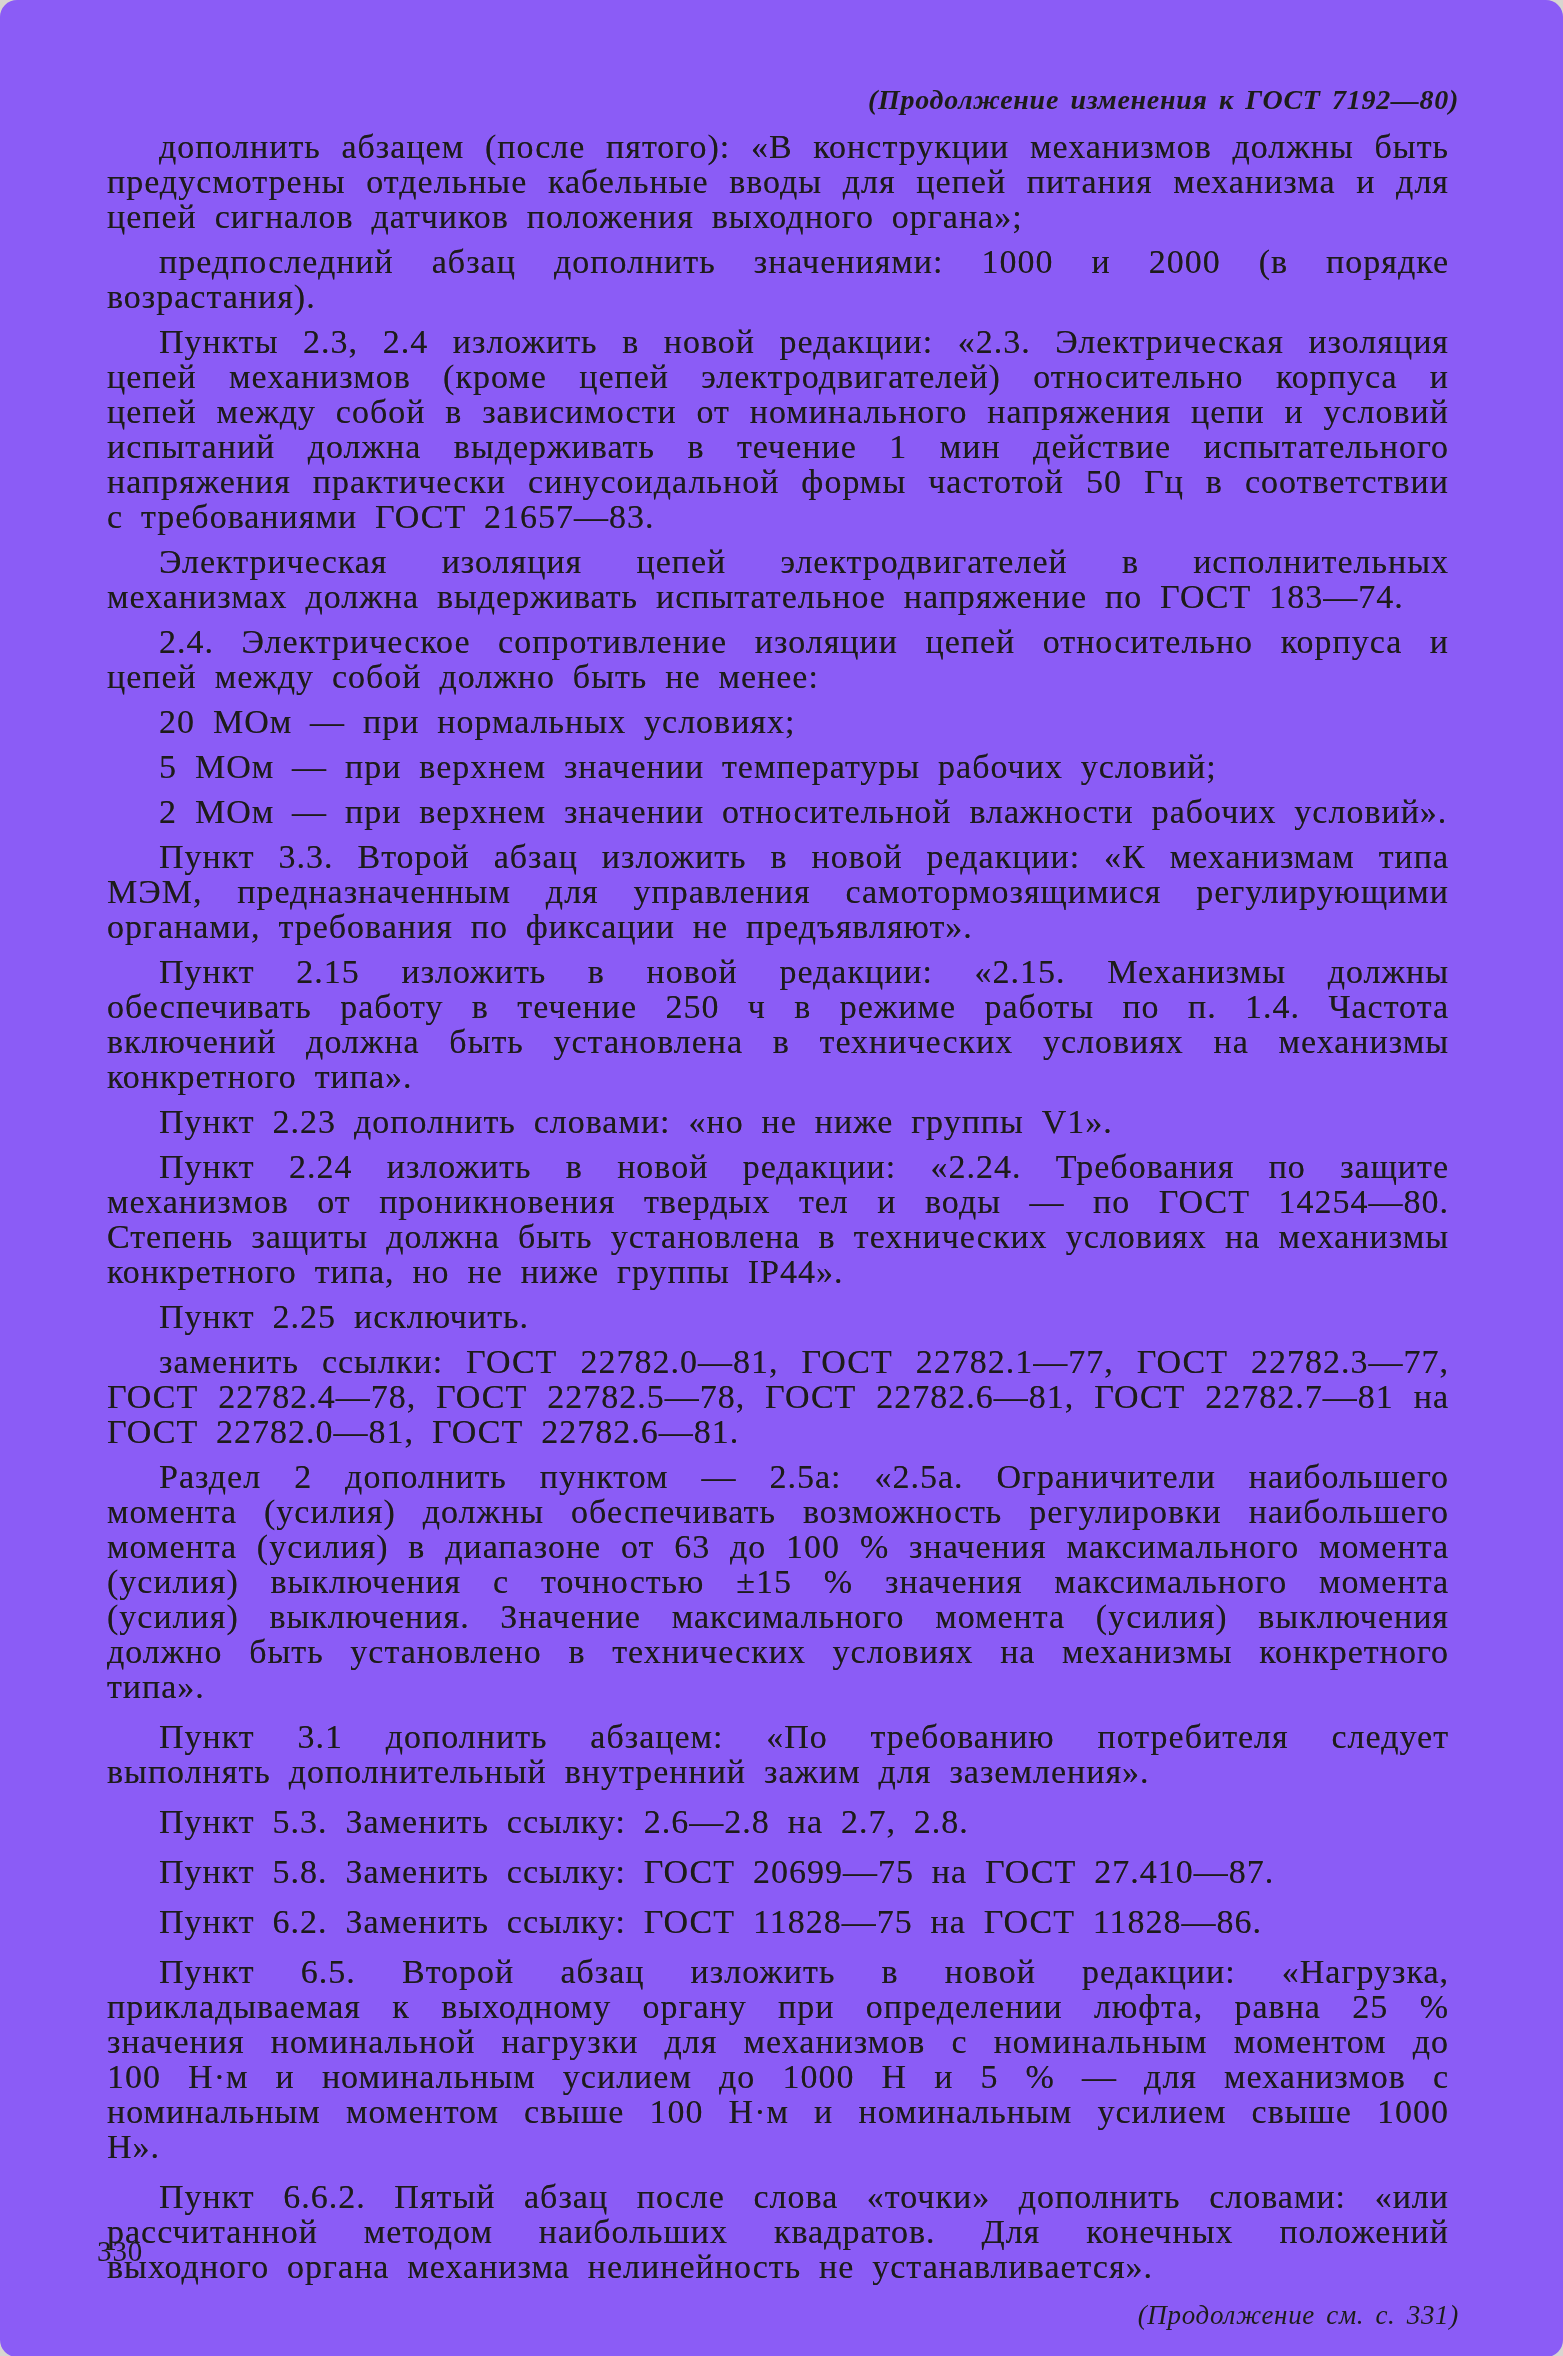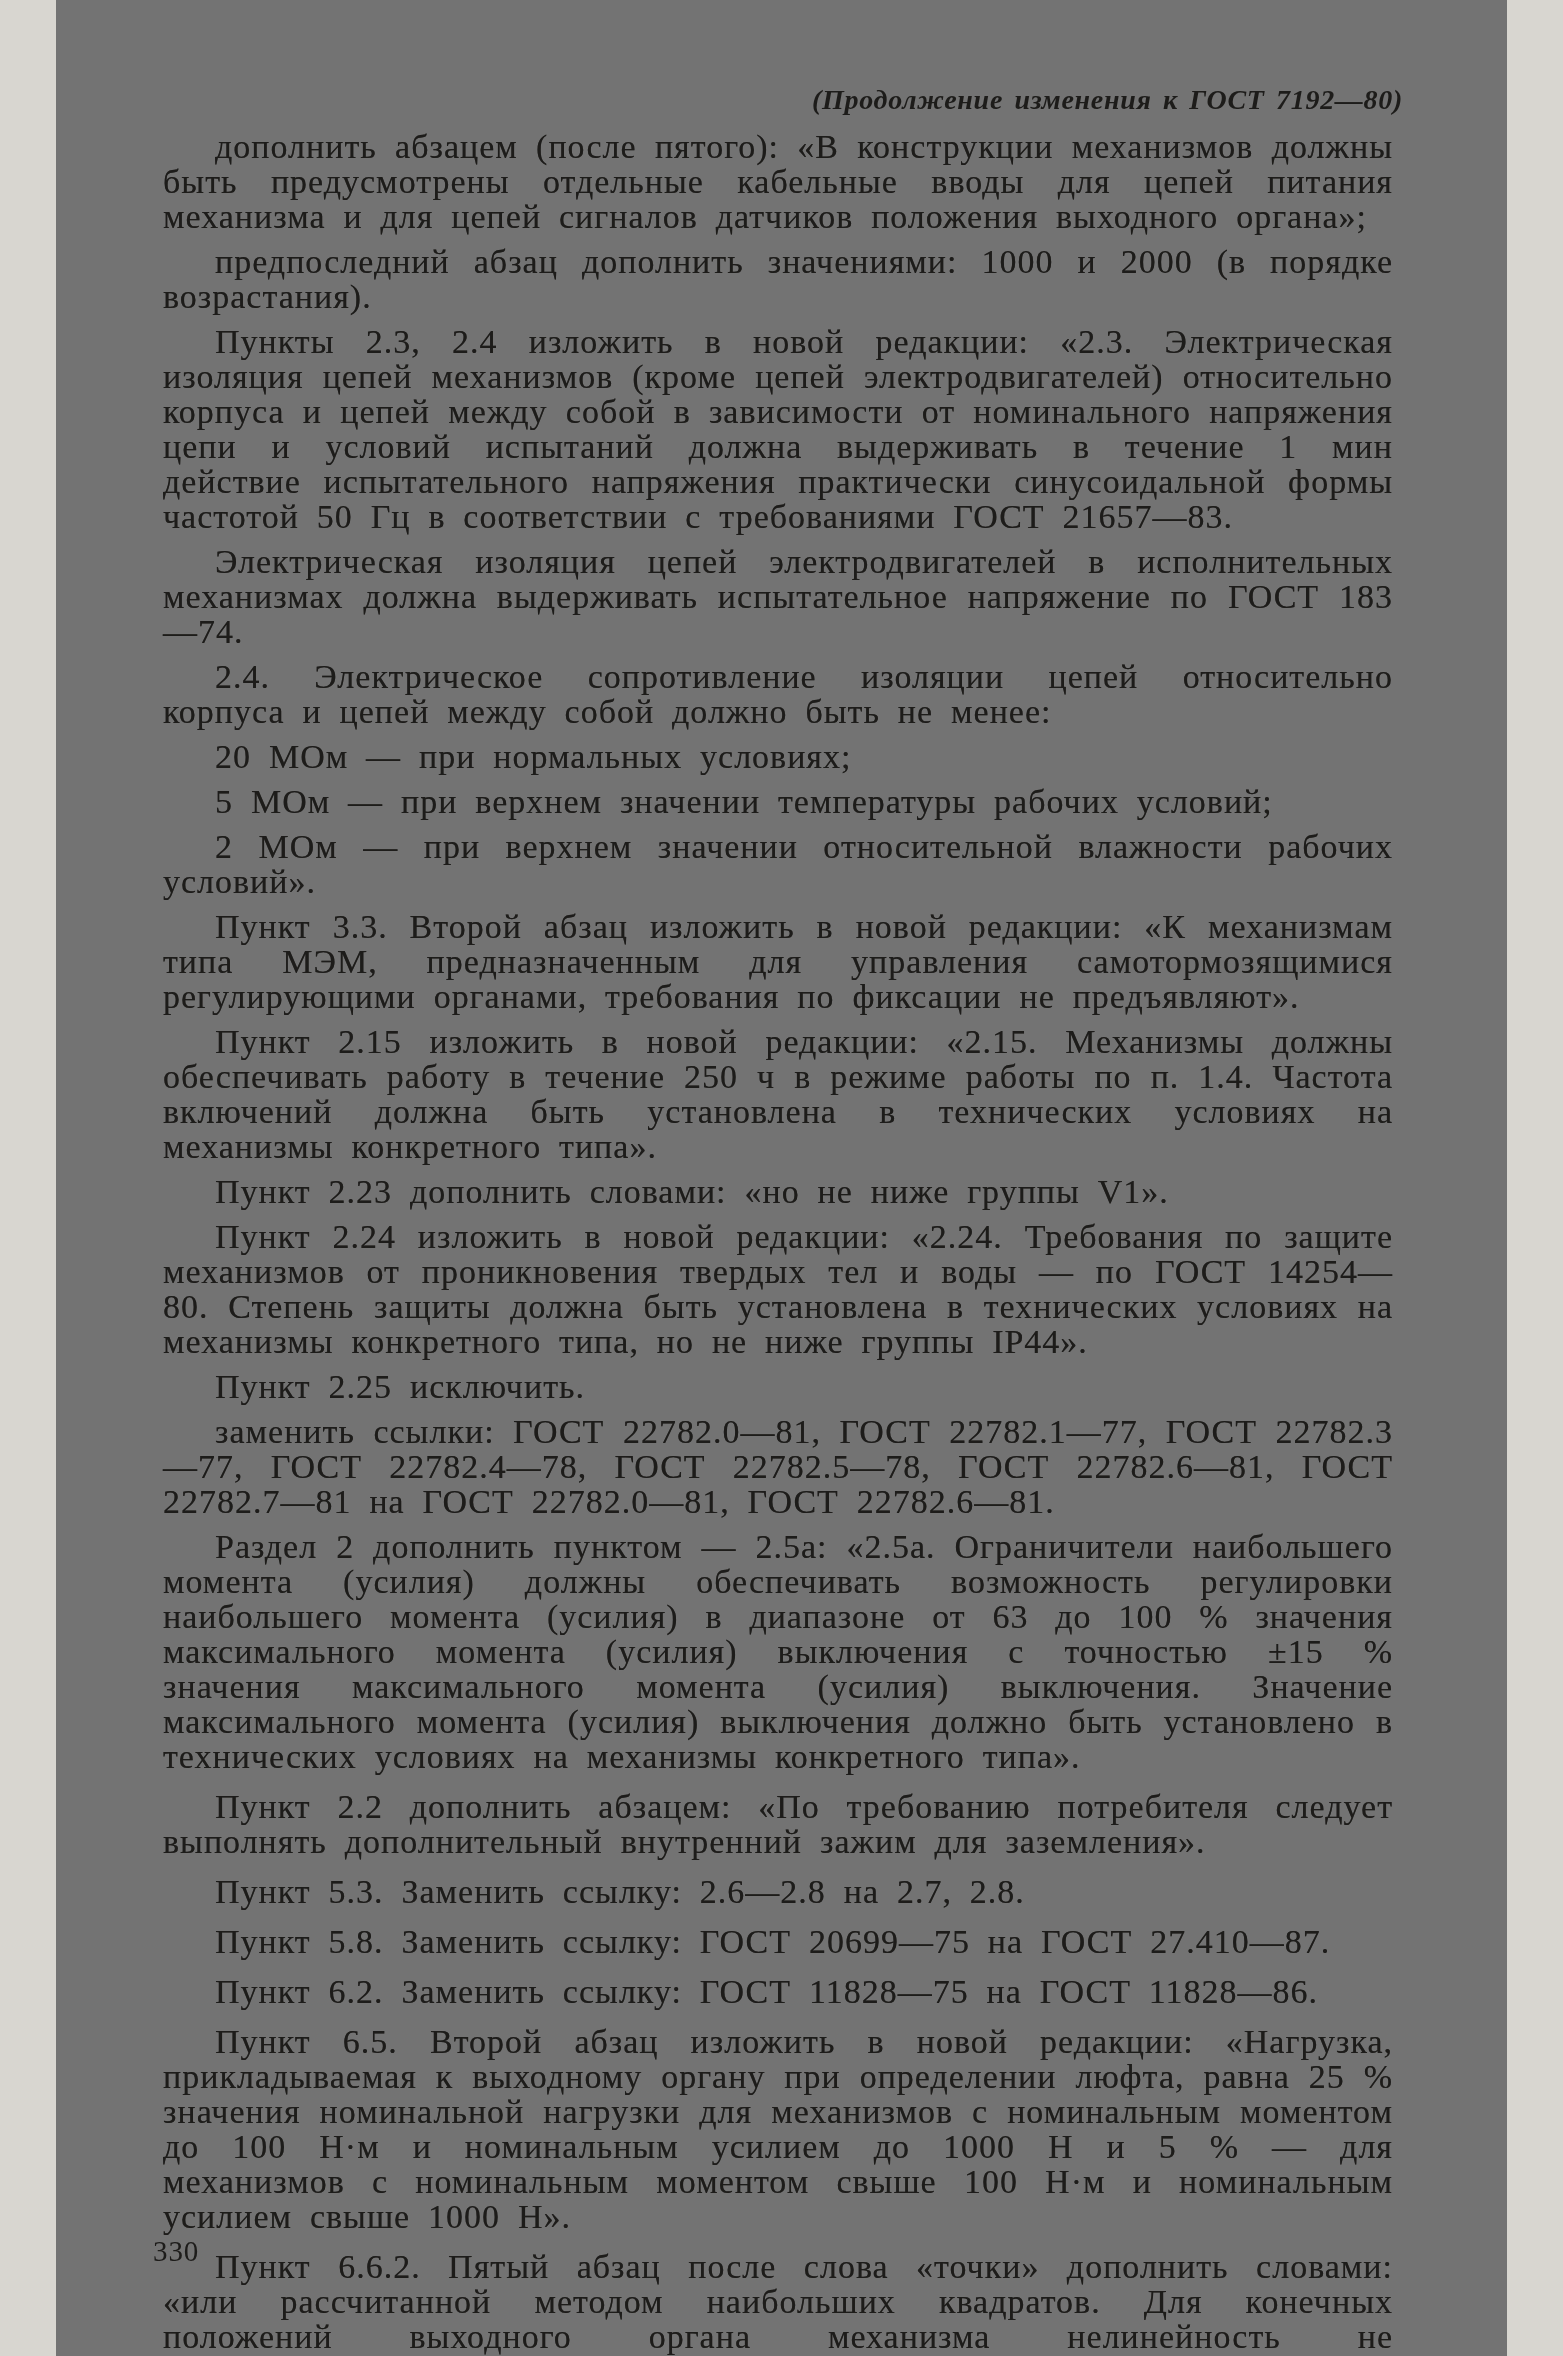--- a/index.html
+++ b/index.html
@@ -2,29 +2,30 @@
 <html style="font-size:15px"><head>
 <meta charset="utf-8">
 <style>
   html, body {
     margin: 0;
     padding: 0;
     background: #d8d6d0;
   }
   .page {
     position: relative;
-    width: 1451px;
+    width: 1563px;
     height: 2357px;
     margin: 0 auto;
-    background: #737373;
+    background: #8b5cf6;
     color: #1d1c1a;
     font-family: "Liberation Serif", "DejaVu Serif", serif;
     box-sizing: border-box;
     padding: 84px 104px 0 97px;
     overflow: hidden;
+    border-radius: 17px;
   }
   .running-head {
     text-align: right;
     font-style: italic;
     font-weight: bold;
     font-size: 28px;
     letter-spacing: 0.7px;
     margin-bottom: 13px;
     word-spacing: 3.7px;
   }
@@ -74,21 +75,21 @@
       <p class="para">20 МОм — при нормальных условиях;</p>
       <p class="para">5 МОм — при верхнем значении температуры рабочих условий;</p>
       <p class="para">2 МОм — при верхнем значении относительной влажности рабочих условий».</p>
       <p class="para">Пункт 3.3. Второй абзац изложить в новой редакции: «К механизмам типа МЭМ, предназначенным для управления самотормозящимися регулирующими органами, требования по фиксации не предъявляют».</p>
       <p class="para">Пункт 2.15 изложить в новой редакции: «2.15. Механизмы должны обеспечивать работу в течение 250 ч в режиме работы по п. 1.4. Частота включений должна быть установлена в технических условиях на механизмы конкретного типа».</p>
       <p class="para">Пункт 2.23 дополнить словами: «но не ниже группы V1».</p>
       <p class="para">Пункт 2.24 изложить в новой редакции: «2.24. Требования по защите механизмов от проникновения твердых тел и воды — по ГОСТ 14254—80. Степень защиты должна быть установлена в технических условиях на механизмы конкретного типа, но не ниже группы IP44».</p>
       <p class="para">Пункт 2.25 исключить.</p>
       <p class="para">заменить ссылки: ГОСТ 22782.0—81, ГОСТ 22782.1—77, ГОСТ 22782.3—77, ГОСТ 22782.4—78, ГОСТ 22782.5—78, ГОСТ 22782.6—81, ГОСТ 22782.7—81 на ГОСТ 22782.0—81, ГОСТ 22782.6—81.</p>
       <p class="para">Раздел 2 дополнить пунктом — 2.5а: «2.5а. Ограничители наибольшего момента (усилия) должны обеспечивать возможность регулировки наибольшего момента (усилия) в диапазоне от 63 до 100 % значения максимального момента (усилия) выключения с точностью ±15 % значения максимального момента (усилия) выключения. Значение максимального момента (усилия) выключения должно быть установлено в технических условиях на механизмы конкретного типа».</p>
-      <p class="para space">Пункт 2.2 дополнить абзацем: «По требованию потребителя следует выполнять дополнительный внутренний зажим для заземления».</p>
+      <p class="para space">Пункт 3.1 дополнить абзацем: «По требованию потребителя следует выполнять дополнительный внутренний зажим для заземления».</p>
       <p class="para space">Пункт 5.3. Заменить ссылку: 2.6—2.8 на 2.7, 2.8.</p>
       <p class="para space">Пункт 5.8. Заменить ссылку: ГОСТ 20699—75 на ГОСТ 27.410—87.</p>
       <p class="para space">Пункт 6.2. Заменить ссылку: ГОСТ 11828—75 на ГОСТ 11828—86.</p>
       <p class="para space">Пункт 6.5. Второй абзац изложить в новой редакции: «Нагрузка, прикладываемая к выходному органу при определении люфта, равна 25 % значения номинальной нагрузки для механизмов с номинальным моментом до 100 Н·м и номинальным усилием до 1000 Н и 5 % — для механизмов с номинальным моментом свыше 100 Н·м и номинальным усилием свыше 1000 Н».</p>
       <p class="para space">Пункт 6.6.2. Пятый абзац после слова «точки» дополнить словами: «или рассчитанной методом наибольших квадратов. Для конечных положений выходного органа механизма нелинейность не устанавливается».</p>
     </div>
 
   <div class="continuation-note">(Продолжение см. с. 331)</div>
 
   <div class="page-number">330</div>

